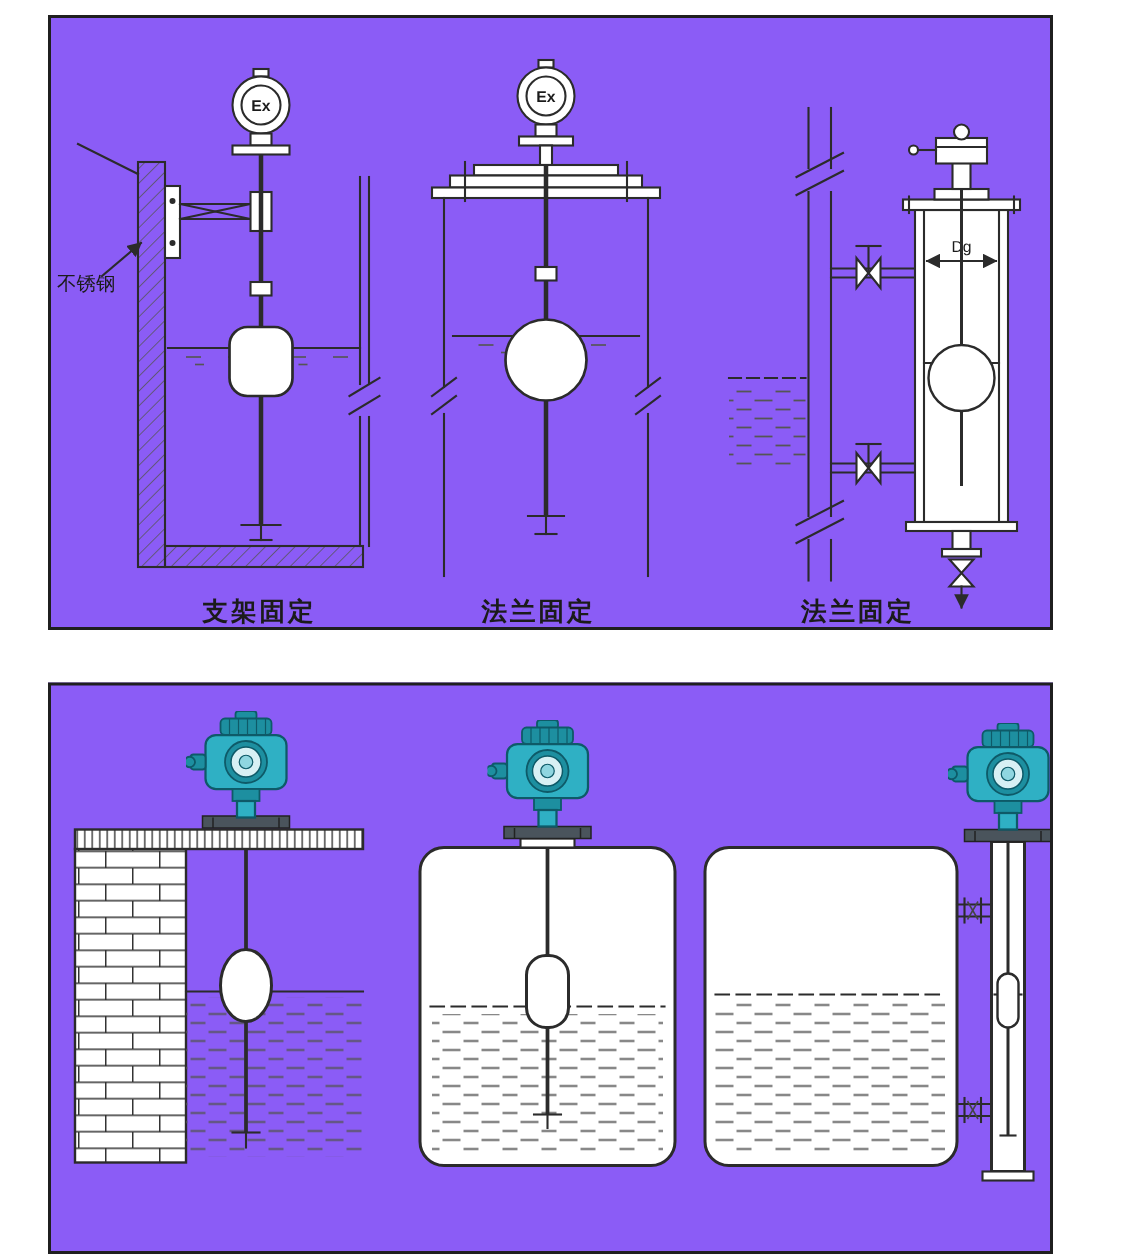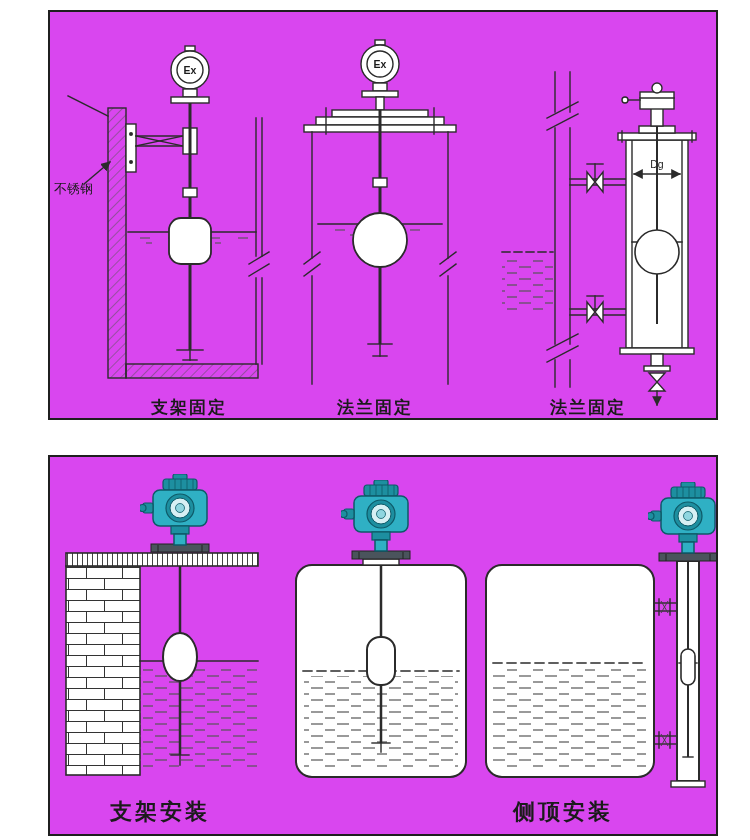--- a/index.html
+++ b/index.html
@@ -1,18 +1,18 @@
 <!DOCTYPE html>
 <html style="--line: #2b2b2b; --transmitter-teal: #2fb0c4; --transmitter-mid: #1d8fa0; --transmitter-dark: #0e5a68; --transmitter-light: #d7f0f4;"><head>
 <meta charset="utf-8">
 <style>
   html,body{margin:0;padding:0;background:#fff;}
   .page{position:relative;width:750px;height:840px;background:#fff;overflow:hidden;
         font-family:"Liberation Sans",sans-serif;}
-  .panel{position:absolute;left:48px;width:666px;border:2px solid #1f1f1f;background:#d946ef;}
+  .panel{position:absolute;left:32px;width:666px;border:2px solid #1f1f1f;background:#8b5cf6;}
   .top-panel{top:10px;height:406px;}
   .bottom-panel{top:455px;height:377px;}
   .panel svg{position:absolute;left:0;top:0;}
   .cap{position:absolute;text-align:center;color:#1b1b1b;white-space:nowrap;}
   .cap-top{top:384px;font-size:17px;font-weight:600;letter-spacing:2px;}
   .cap-bottom{top:340px;font-size:22px;font-weight:700;letter-spacing:3px;}
   svg text{font-family:"Liberation Sans",sans-serif;fill:#1b1b1b;}
   .xm-teal{fill:var(--transmitter-teal,#2fb0c4);stroke:var(--transmitter-dark,#0e5a68);stroke-width:1.5;}
   .xm-mid{fill:var(--transmitter-mid,#1d8fa0);stroke:var(--transmitter-dark,#0e5a68);stroke-width:1.2;}
   .xm-light{fill:var(--transmitter-light,#d7f0f4);stroke:var(--transmitter-dark,#0e5a68);stroke-width:1;}
@@ -291,17 +291,15 @@
         <line class="k" x1="633" y1="300" x2="643" y2="300" stroke-width="2"></line>
         <g>
           <rect x="609" y="96" width="58" height="8" fill="#4a545c" stroke="#222"></rect>
           <line x1="616" y1="97" x2="616" y2="104" stroke="#222"></line>
           <line x1="660" y1="97" x2="660" y2="104" stroke="#222"></line>
         </g>
         <use href="#xmtr" x="598" y="25" width="80" height="72"></use>
       </g>
     </svg>
 
-    <div class="cap cap-bottom" style="left:30px;width:160px;">支架安装</div>
-    <div class="cap cap-bottom" style="left:433px;width:160px;">侧顶安装</div>
   </div>
 
 </div>
 
 </body></html>

